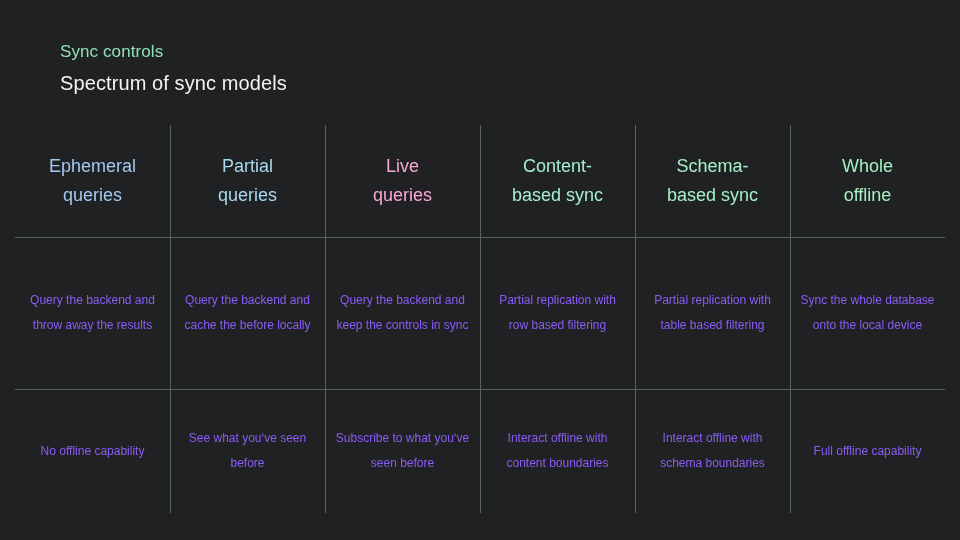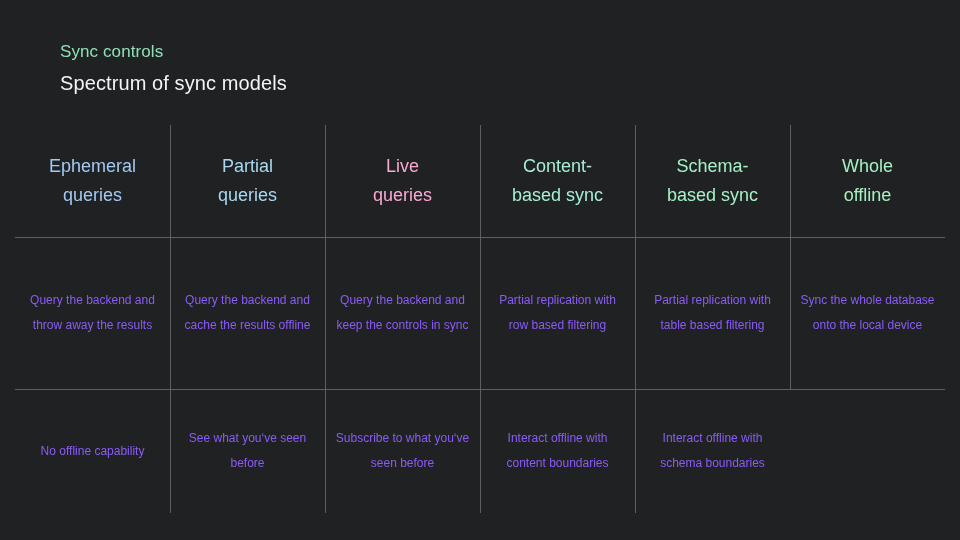--- a/index.html
+++ b/index.html
@@ -164,21 +164,21 @@
         <div class="head-text" style="color: rgb(166, 240, 194);">
           <span>Whole</span><br>
           <span>offline</span>
         </div>
       </div>
 
       <div class="cell col-0 r1cell">
         <div class="body-text">Query the backend and throw away the results</div>
       </div>
       <div class="cell col-1 r1cell">
-        <div class="body-text">Query the backend and cache the results offline</div>
+        <div class="body-text">Query the backend and cache the before locally</div>
       </div>
       <div class="cell col-2 r1cell">
         <div class="body-text">Query the backend and keep the controls in sync</div>
       </div>
       <div class="cell col-3 r1cell">
         <div class="body-text">Partial replication with row based filtering</div>
       </div>
       <div class="cell col-4 r1cell">
         <div class="body-text">Partial replication with table based filtering</div>
       </div>
@@ -193,17 +193,20 @@
         <div class="body-text">See what you‘ve seen before</div>
       </div>
       <div class="cell col-2">
         <div class="body-text">Subscribe to what you‘ve seen before</div>
       </div>
       <div class="cell col-3">
         <div class="body-text">Interact offline with content boundaries</div>
       </div>
       <div class="cell col-4">
         <div class="body-text">Interact offline with schema boundaries</div>
+      </div>
+      <div class="cell col-5">
+        <div class="body-text">Full offline capability</div>
       </div>
 
     </div>
   </div>
 </div>
 
 </body></html>

